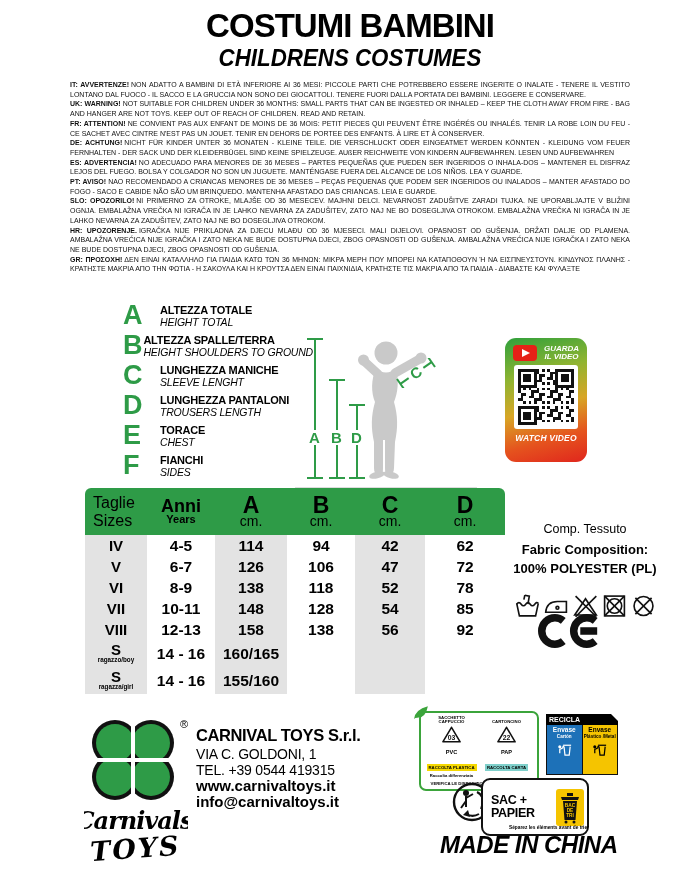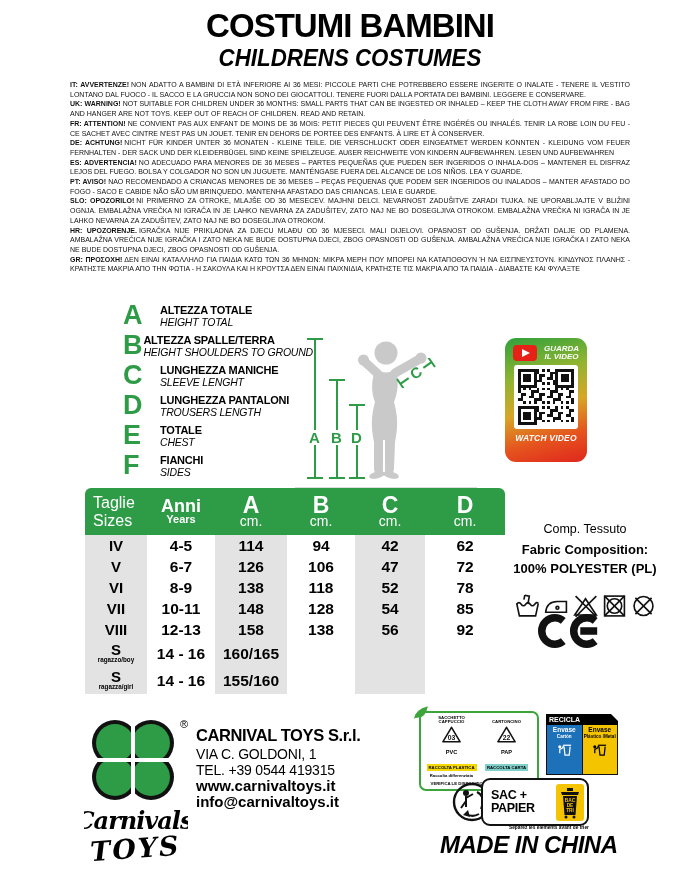--- a/index.html
+++ b/index.html
@@ -44,21 +44,21 @@
       border-left:8px solid #fff;border-top:4.5px solid transparent;border-bottom:4.5px solid transparent}
   .vb-title{color:#fff;font-size:8px;font-weight:800;font-style:italic;line-height:8.5px;text-align:center}
   .qr-box{width:64px;height:64px;background:#fff;border-radius:3px;margin-top:2px;
           display:flex;align-items:center;justify-content:center}
   .qr-box svg{width:56px;height:56px}
   .vb-bottom{color:#fff;font-size:8.5px;font-weight:800;font-style:italic;margin-top:4px;letter-spacing:.2px}
 
   
   .size-table{position:absolute;left:85px;top:488px;width:420px}
   .t-header,.t-row{display:grid;grid-template-columns:62px 68px 72px 68px 70px 80px}
-  .t-header{background:#2E9B47;border-radius:6px 6px 0 0;height:47px;color:#ffffff;align-items:center}
+  .t-header{background:#2E9B47;border-radius:6px 6px 0 0;height:47px;color:#000000;align-items:center}
   .th{text-align:center}
   .th-size{text-align:left;padding-left:8px;font-size:16px;line-height:18px;font-weight:500}
   .th-years .ln1{font-size:18px;font-weight:800;line-height:15px}
   .th-years .ln2{font-size:11px;font-weight:600;line-height:11px}
   .th-letter .ln1{font-size:23px;font-weight:800;line-height:19px}
   .th-letter .ln2{font-size:14px;font-weight:500;line-height:13px}
   .r-std{height:21px}
   .r-s{height:27px}
   .td{display:flex;align-items:center;justify-content:center;font-size:15.5px;font-weight:600}
   .td.shade{background:#E3E3E3}
@@ -103,21 +103,21 @@
             border-left:7px solid transparent;border-top:7px solid #fff}
   .rec-panels{display:flex;height:50px;border:1px solid #111;border-top:none;box-sizing:border-box}
   .rp{flex:1;display:flex;flex-direction:column;align-items:center;padding-top:1px}
   .rp-blue{background:#1D71B8;color:#fff;border-right:1px solid #111}
   .rp-yellow{background:#F5C400;color:#000}
   .rp .ea{font-size:6.5px;font-weight:800;line-height:7.5px}
   .rp .eb{font-size:4.6px;font-weight:700;line-height:5px;text-align:center}
   .rp svg{width:17px;height:17px;margin-top:2px}
 
   .triman{position:absolute;left:452px;top:781px;width:40px;height:42px}
-  .sac-box{position:absolute;left:481px;top:778px;width:108px;height:48px;border:2px solid #111;
+  .sac-box{position:absolute;left:481px;top:778px;width:108px;height:58px;border:2px solid #111;
            border-radius:9px;background:#fff;box-sizing:border-box;display:flex;align-items:center;
            justify-content:space-between;padding:2px 3px 2px 8px}
   .sac-text{font-size:12.5px;font-weight:800;line-height:13.5px;letter-spacing:-.3px}
   .bac{width:28px;height:37px;background:#F5C400;border-radius:3px;display:flex;
        align-items:center;justify-content:center}
   .bac svg{width:24px;height:33px}
   .sac-note{position:absolute;left:481px;top:825px;width:108px;text-align:right;
             font-size:4.8px;font-weight:700}
   .made-in{position:absolute;left:440px;top:831px;width:180px;
            font-size:24px;font-weight:800;font-style:italic;letter-spacing:-.5px}
@@ -167,21 +167,21 @@
       <div class="legend-item">
         <div class="legend-letter">D</div>
         <div class="legend-texts">
           <div class="l1">LUNGHEZZA PANTALONI</div>
           <div class="l2">TROUSERS LENGTH</div>
         </div>
       </div>
       <div class="legend-item">
         <div class="legend-letter">E</div>
         <div class="legend-texts">
-          <div class="l1">TOTALE</div>
+          <div class="l1">TORACE</div>
           <div class="l2">CHEST</div>
         </div>
       </div>
       <div class="legend-item">
         <div class="legend-letter">F</div>
         <div class="legend-texts">
           <div class="l1">FIANCHI</div>
           <div class="l2">SIDES</div>
         </div>
       </div>

